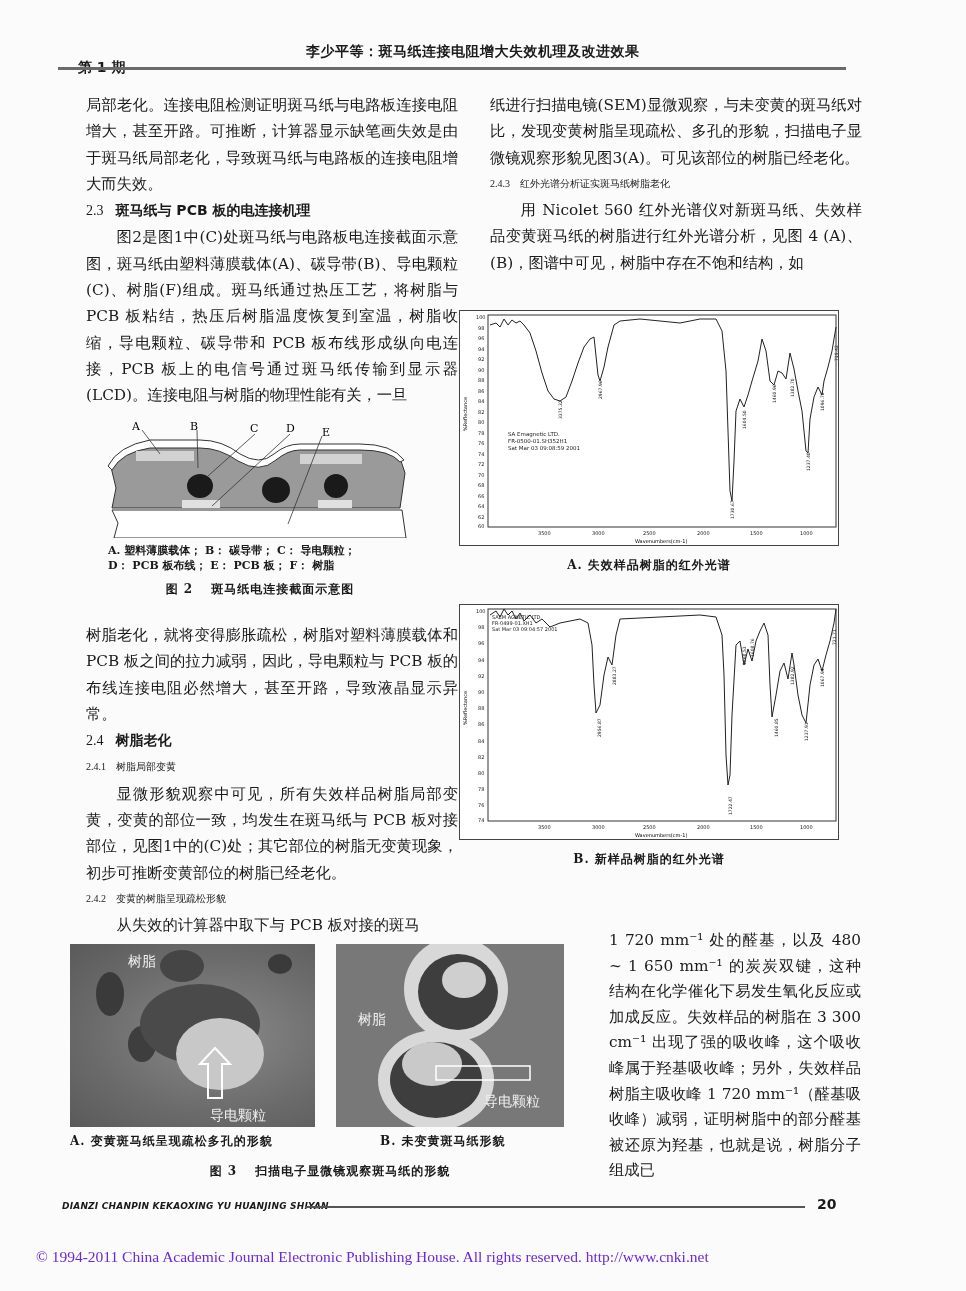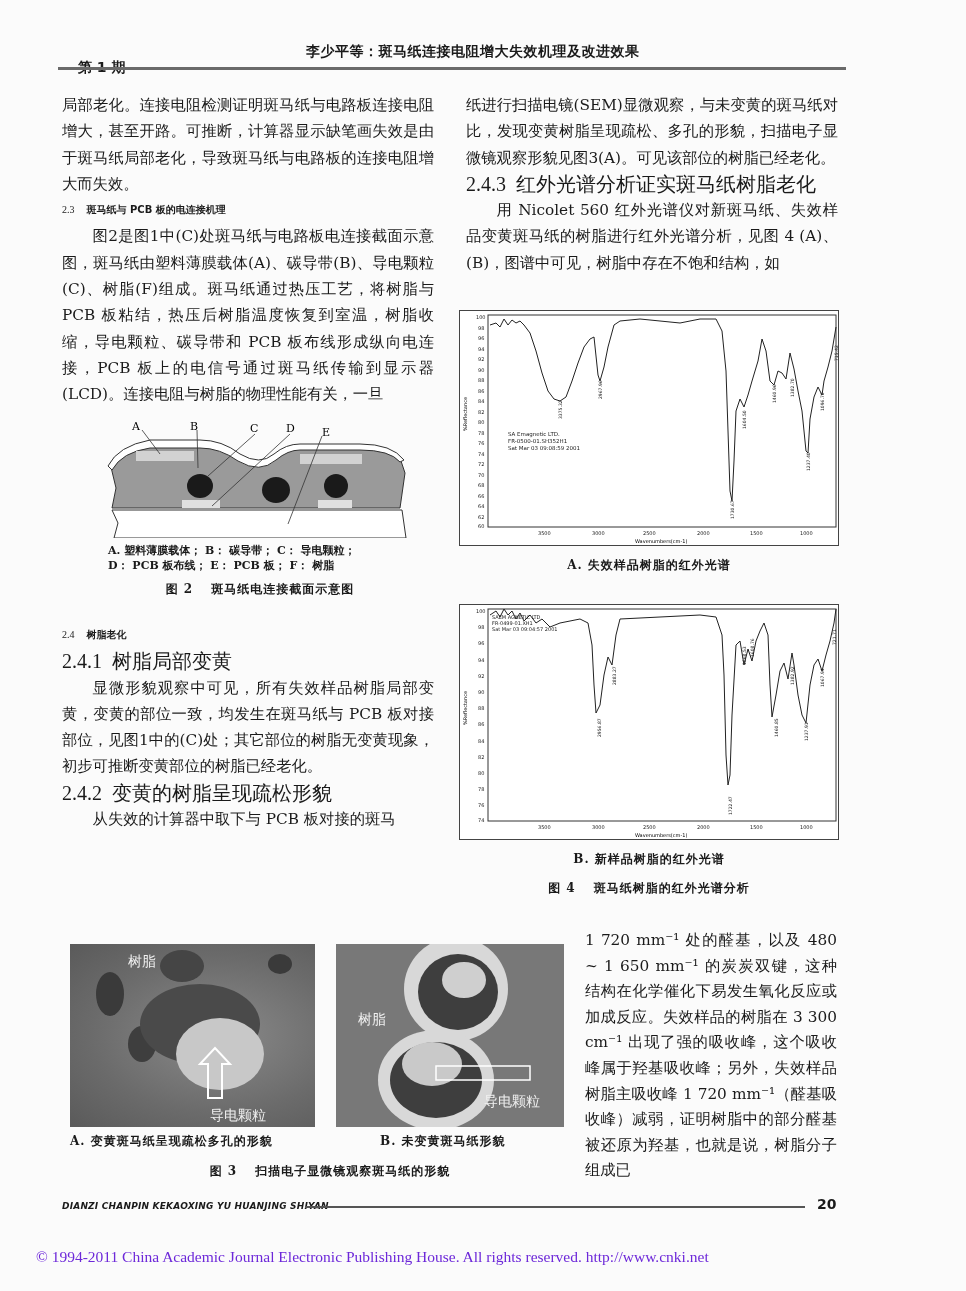--- a/index.html
+++ b/index.html
@@ -1,26 +1,26 @@
 <!DOCTYPE html>
 <html><head>
 <meta charset="utf-8">
 <style>
   html,body{margin:0;padding:0;}
   body{width:966px;height:1291px;background:#fbfbfb;position:relative;overflow:hidden;font-family:"DejaVu Serif","Liberation Serif",serif;color:#1a1a1a;}
   .page{position:absolute;left:0;top:0;width:966px;height:1291px;}
   .hdr-left{position:absolute;left:78px;top:43px;font-size:14px;font-weight:bold;font-family:"DejaVu Sans",sans-serif;margin-top:16px;}
   .hdr-center{position:absolute;left:306px;top:43px;font-size:14px;font-weight:bold;font-family:"DejaVu Sans",sans-serif;letter-spacing:0.5px;}
   .hdr-rule{position:absolute;left:58px;top:67px;width:788px;height:3px;background:#6a6a6a;}
-  .col{position:absolute;font-size:15.3px;line-height:26.3px;text-align:justify;}
+  .col{position:absolute;font-size:15.3px;line-height:26.3px;text-align:justify;margin-left:24px;}
   .col p{margin:0;}
   .col .ind{text-indent:2em;}
-  .h2{font-weight:bold;font-family:"DejaVu Sans",sans-serif;font-size:10px;}
+  .h2{font-weight:bold;font-family:"DejaVu Sans",sans-serif;font-size:14px;}
   .h2 .num{font-family:"Liberation Serif",serif;font-weight:normal;margin-right:12px;}
-  .h3{font-family:"DejaVu Sans",sans-serif;font-size:20px;}
+  .h3{font-family:"DejaVu Sans",sans-serif;font-size:10px;}
   .h3 .num{font-family:"Liberation Serif",serif;margin-right:10px;}
   .fig-caption{position:absolute;font-size:12px;font-weight:bold;text-align:center;font-family:"DejaVu Serif",serif;letter-spacing:1px;}
   .fig-legend{position:absolute;font-size:11px;font-weight:bold;line-height:15px;font-family:"DejaVu Serif",serif;}
   .spectrum{position:absolute;border:1.5px solid #444;background:#fff;}
   .spectrum svg{display:block;}
   .sem{position:absolute;overflow:hidden;}
   .footer-left{position:absolute;left:62px;top:1201px;font-size:9px;font-weight:bold;font-style:italic;font-family:"DejaVu Sans",sans-serif;letter-spacing:0.2px;}
   .footer-rule{position:absolute;left:305px;top:1206px;width:500px;height:2px;background:#555;}
   .footer-page{position:absolute;left:817px;top:1196px;font-size:14px;font-weight:bold;font-family:"DejaVu Sans",sans-serif;}
   .copyright{position:absolute;left:36px;top:1248px;font-size:15.5px;color:#6d28d9;font-family:"Liberation Serif",serif;}
@@ -71,20 +71,21 @@
       <text x="222" y="18" font-size="11" font-family="DejaVu Serif, serif">E</text>
     </svg>
   </div>
   <div class="fig-legend" style="left:108px;top:543px;width:320px;">
     <div>A. 塑料薄膜载体； B： 碳导带； C： 导电颗粒；</div>
     <div>D： PCB 板布线；   E： PCB 板； F： 树脂</div>
   </div>
   <div class="fig-caption" style="left:100px;top:581px;width:320px;text-align:center;">图 2　 斑马纸电连接截面示意图</div>
 
   <div class="col" style="left:62px;top:622px;width:372px;">
+    <p>树脂老化，就将变得膨胀疏松，树脂对塑料薄膜载体和 PCB 板之间的拉力减弱，因此，导电颗粒与 PCB 板的布线连接电阻必然增大，甚至开路，导致液晶显示异常。</p>
     <p class="h2"><span class="num">2.4</span><span>树脂老化</span></p>
     <p class="h3"><span class="num">2.4.1</span><span>树脂局部变黄</span></p>
     <p class="ind">显微形貌观察中可见，所有失效样品树脂局部变黄，变黄的部位一致，均发生在斑马纸与 PCB 板对接部位，见图1中的(C)处；其它部位的树脂无变黄现象，初步可推断变黄部位的树脂已经老化。</p>
     <p class="h3"><span class="num">2.4.2</span><span>变黄的树脂呈现疏松形貌</span></p>
     <p class="ind">从失效的计算器中取下与 PCB 板对接的斑马</p>
   </div>
 
   <div class="col" style="left:466px;top:92px;width:372px;">
     <p>纸进行扫描电镜(SEM)显微观察，与未变黄的斑马纸对比，发现变黄树脂呈现疏松、多孔的形貌，扫描电子显微镜观察形貌见图3(A)。可见该部位的树脂已经老化。</p>
     <p class="h3"><span class="num">2.4.3</span><span>红外光谱分析证实斑马纸树脂老化</span></p>
@@ -191,21 +192,20 @@
         <text transform="translate(376,40) rotate(-90)">721.71</text>
       </g>
       <g font-size="5" font-family="DejaVu Sans, sans-serif" fill="#222">
         <text x="32" y="14">SAEM AGNETIC LTD</text>
         <text x="32" y="20">FR-0499-01.XH1</text>
         <text x="32" y="26">Sat Mar 03 09:04:57 2001</text>
       </g>
     </svg>
   </div>
   <div class="fig-caption" style="left:459px;top:851px;width:380px;">B. 新样品树脂的红外光谱</div>
-  <div class="fig-caption" style="left:459px;top:880px;width:380px;">图 4　 斑马纸树脂的红外光谱分析</div>
 
   <div class="sem" style="left:70px;top:944px;width:245px;height:183px;background:radial-gradient(ellipse at 60% 50%,#8a8a8a 0%,#6b6b6b 60%,#5a5a5a 100%);">
     <svg width="245" height="183" viewBox="0 0 245 183" style="position:absolute;left:0;top:0;">
       <ellipse cx="40" cy="50" rx="14" ry="22" fill="#3a3a3a"></ellipse>
       <ellipse cx="72" cy="100" rx="14" ry="18" fill="#3e3e3e"></ellipse>
       <ellipse cx="130" cy="80" rx="60" ry="40" fill="#4a4a4a"></ellipse>
       <ellipse cx="150" cy="110" rx="44" ry="36" fill="#c8c8c8"></ellipse>
       <ellipse cx="210" cy="20" rx="12" ry="10" fill="#3a3a3a"></ellipse>
       <ellipse cx="112" cy="22" rx="22" ry="16" fill="#454545"></ellipse>
       <path d="M138 120 L138 154 L152 154 L152 120 L160 120 L145 104 L130 120 Z" fill="none" stroke="#fff" stroke-width="2"></path>

